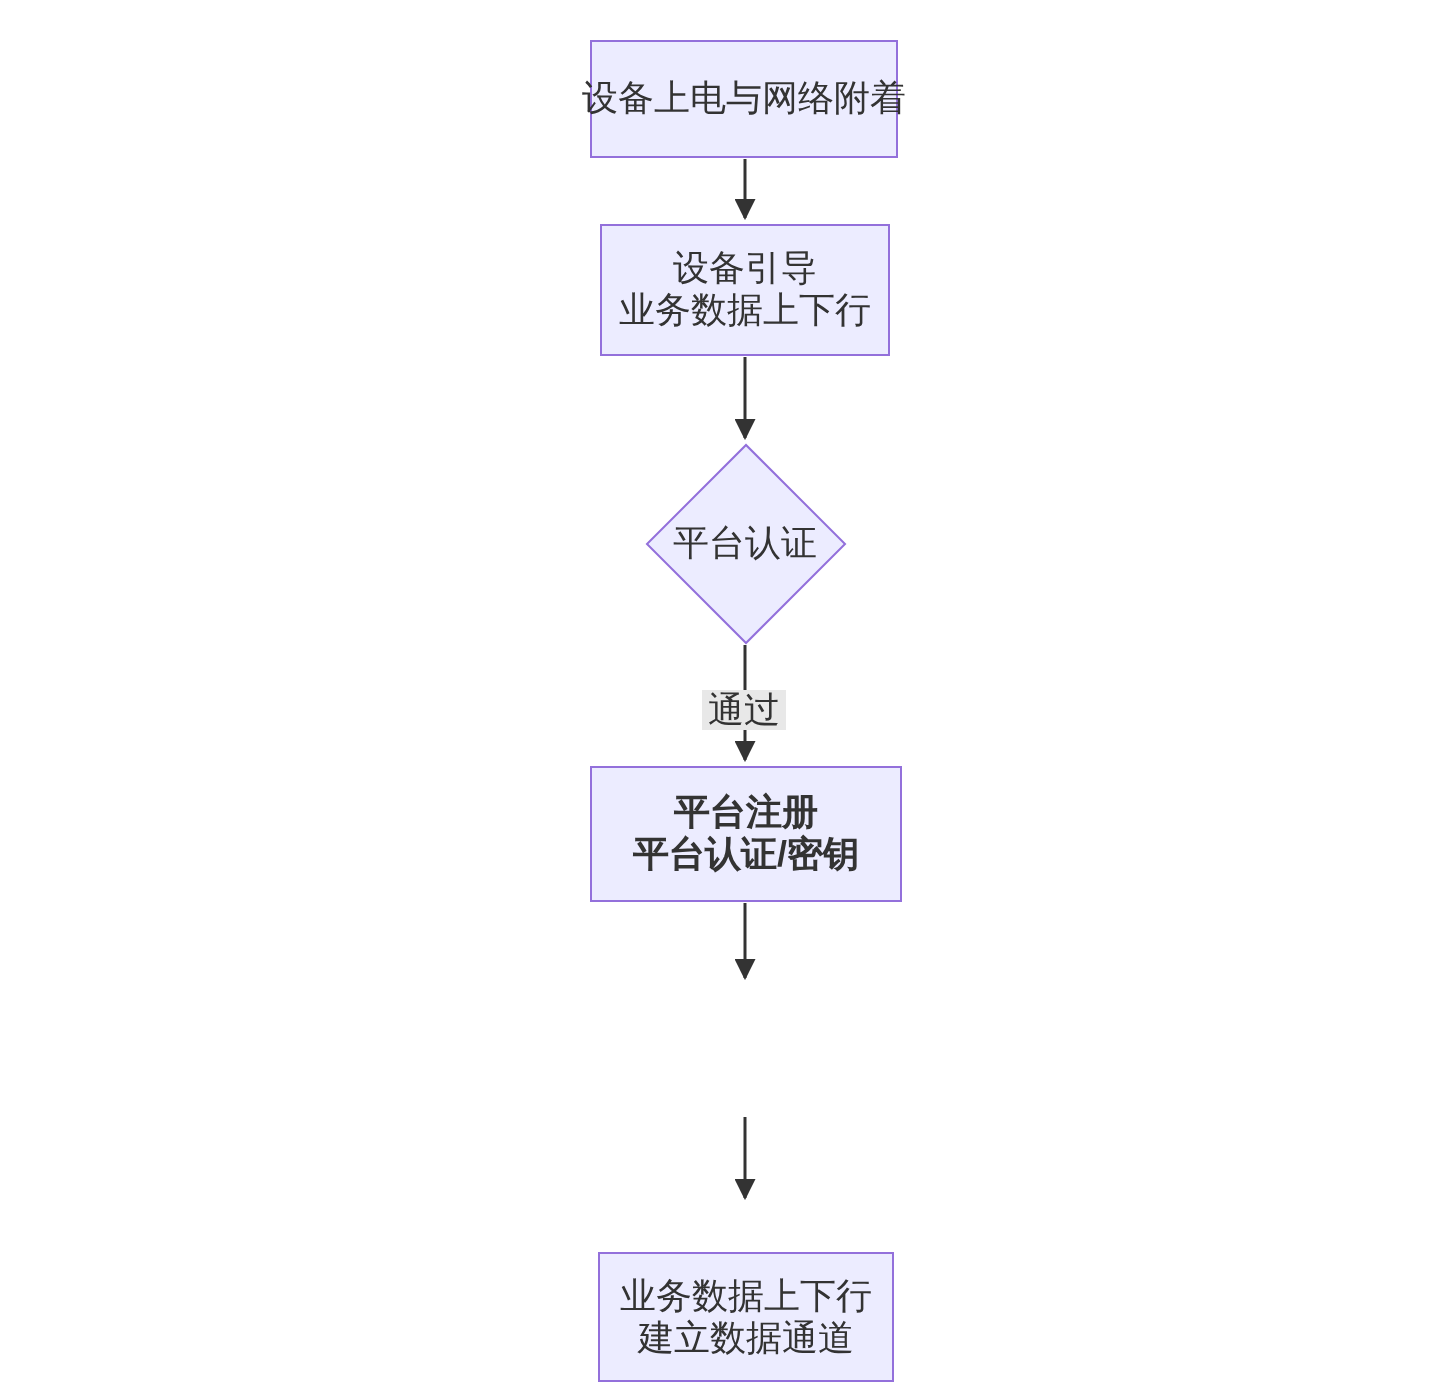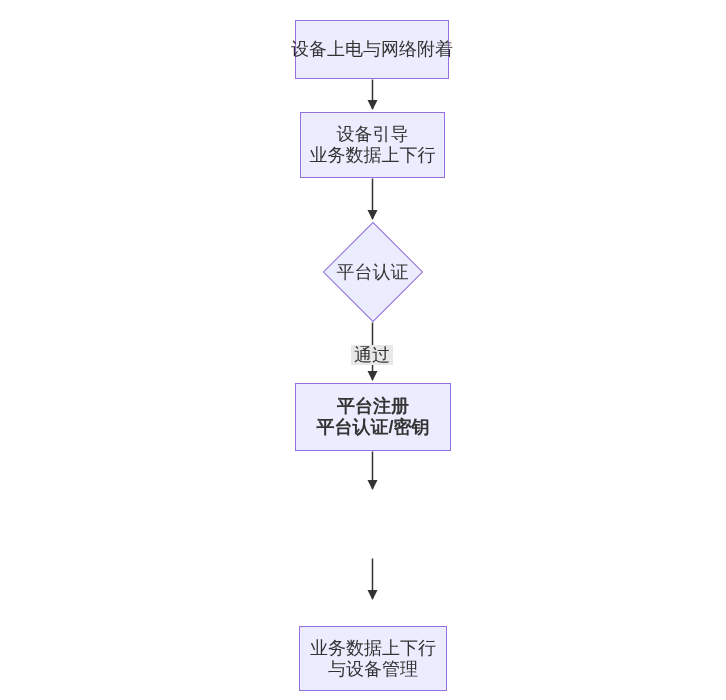--- a/index.html
+++ b/index.html
@@ -114,16 +114,16 @@
   <div class="edge-label edge-label-pass">通过</div>
 
   <div class="node node-d">
     <span>平台注册</span>
     <span>平台认证/密钥</span>
   </div>
 
 
   <div class="node node-f">
     <span>业务数据上下行</span>
-    <span>与设备管理</span>
+    <span>建立数据通道</span>
   </div>
 
 </div>
 
 </body></html>

